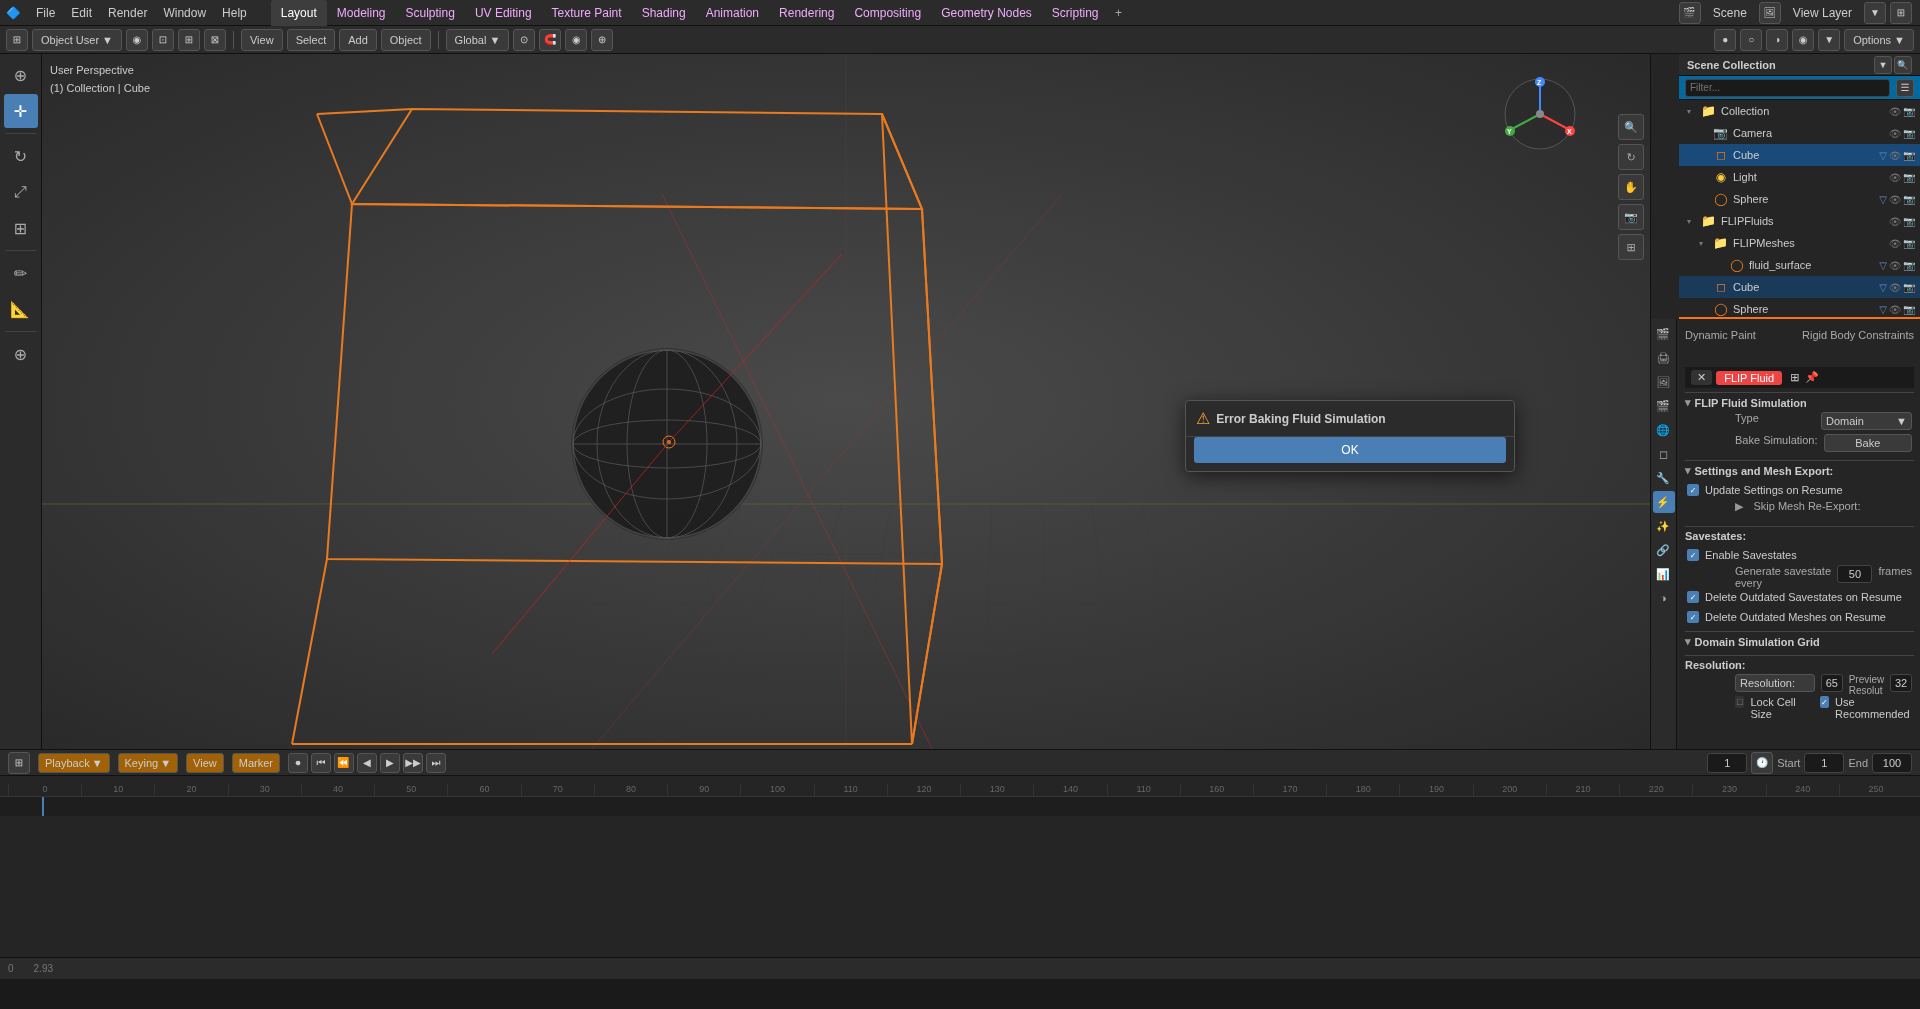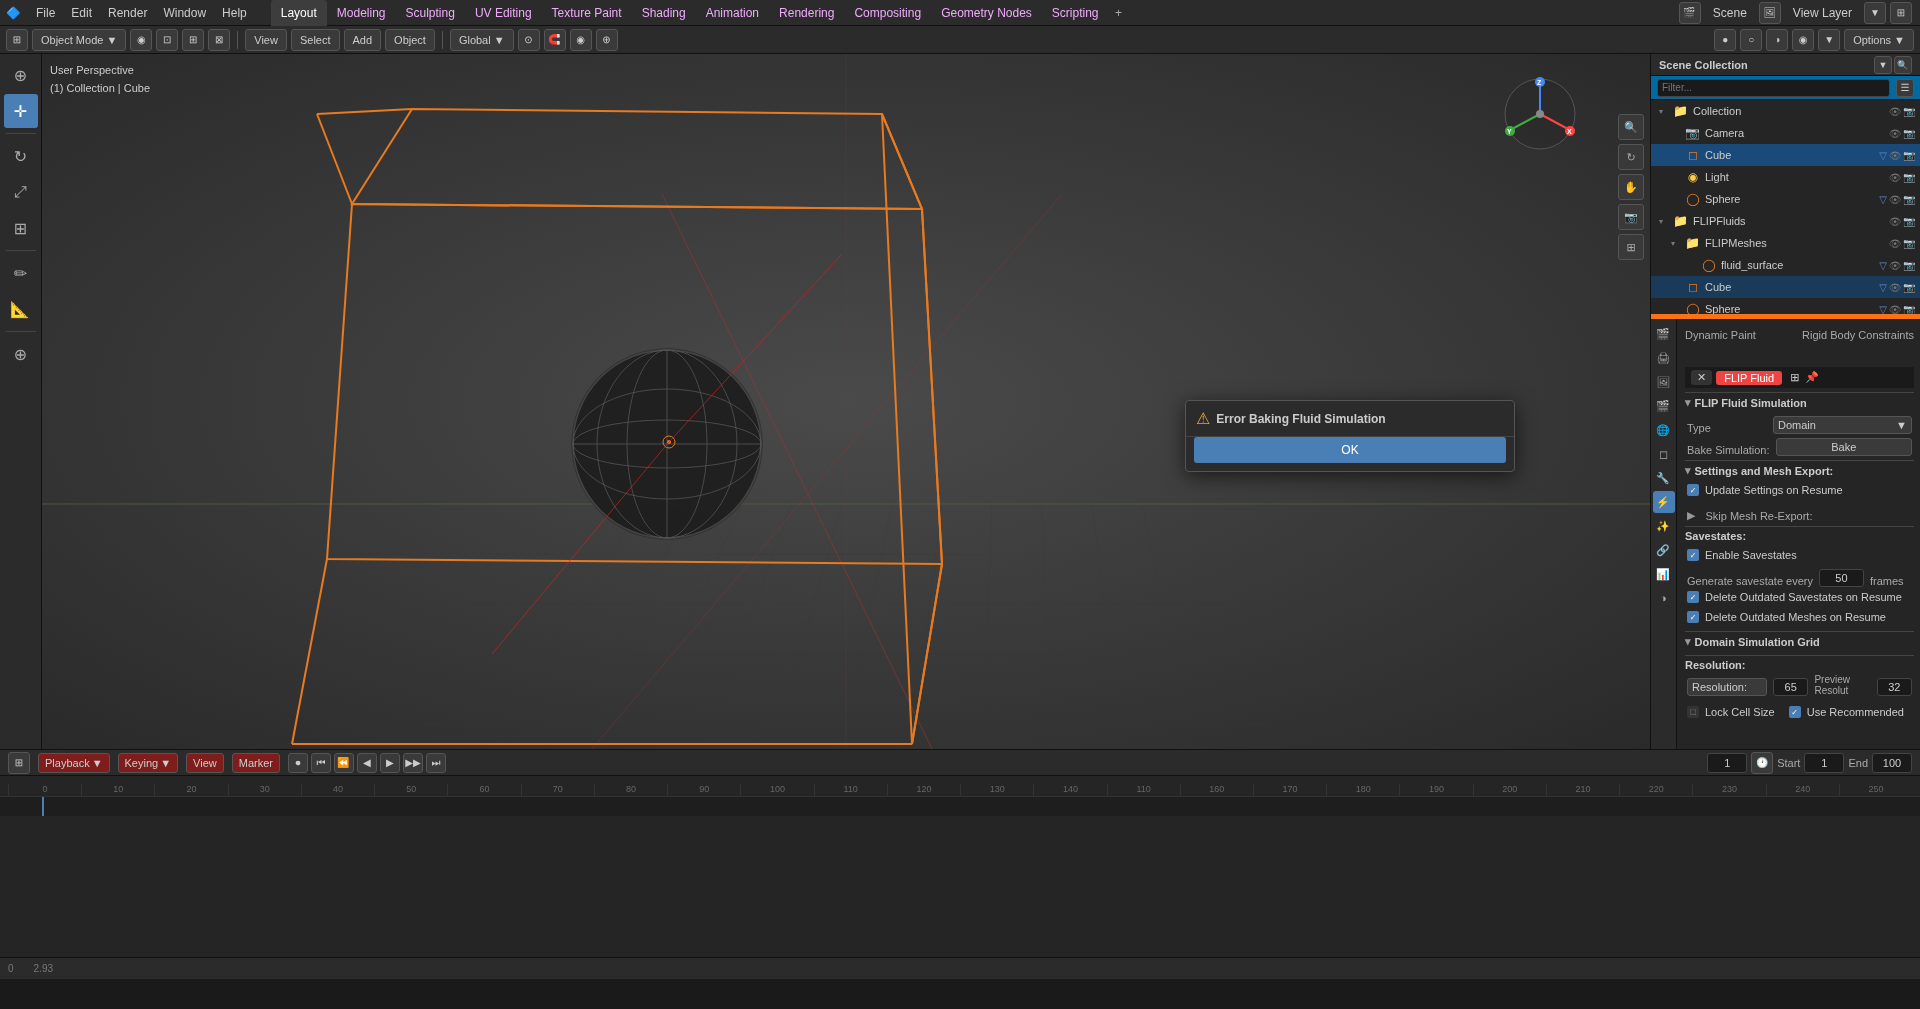--- a/index.html
+++ b/index.html
@@ -230,22 +230,23 @@
       width: 270px;
       background: #252525;
       border-left: 1px solid #111;
       display: flex;
       flex-direction: column;
     }
 
     
     #outliner {
       height: 265px;
-      border-bottom: 5px solid #f97316;
+      border-bottom: 2px solid #f97316;
       overflow: hidden;
+      margin-left: 28px;
     }
     .outliner-header {
       height: 24px;
       background: #0369a1;
       display: flex;
       align-items: center;
       padding: 0 6px;
       gap: 6px;
       border-bottom: 1px solid #111;
     }
@@ -346,24 +347,25 @@
       gap: 4px;
       color: #ccc;
       font-size: 11px;
       font-weight: bold;
       padding: 3px 0;
       border-top: 1px solid #444;
       margin-top: 4px;
     }
     .props-row {
       display: flex;
-      align-items: flex-end;
+      align-items: flex-start;
       height: 22px;
       gap: 6px;
       padding: 0 2px;
+      margin-left: 48px;
     }
     .props-label {
       color: #aaa;
       font-size: 11px;
       min-width: 80px;
     }
     .props-dropdown {
       flex: 1;
       height: 18px;
       background: #3a3a3a;
@@ -488,21 +490,21 @@
       background: #2b2b2b;
       display: flex;
       align-items: center;
       padding: 0 8px;
       gap: 8px;
       border-bottom: 1px solid #111;
     }
     .timeline-btn {
       padding: 0 6px;
       height: 20px;
-      background: #7f1d1d;
+      background: #a16207;
       border: 1px solid #555;
       border-radius: 3px;
       color: #ccc;
       font-size: 11px;
       display: flex;
       align-items: center;
       gap: 2px;
       cursor: pointer;
     }
     .timeline-playback-icons {
@@ -649,21 +651,21 @@
     <div class="toolbar-icon-btn">🖼</div>
     <div class="scene-label">View Layer</div>
     <div class="toolbar-icon-btn">▼</div>
     <div class="toolbar-icon-btn">⊞</div>
   </div>
 </div>
 
 <div id="second-toolbar">
   <div class="toolbar-icon-btn">⊞</div>
   <div class="toolbar-btn">
-    <span>Object Mode</span>
+    <span>Object User</span>
     <span>▼</span>
   </div>
   <div class="toolbar-icon-btn">◉</div>
   <div class="toolbar-icon-btn">⊡</div>
   <div class="toolbar-icon-btn">⊞</div>
   <div class="toolbar-icon-btn">⊠</div>
   <div class="toolbar-separator"></div>
   <div class="toolbar-btn">
     <span>View</span>
   </div>

